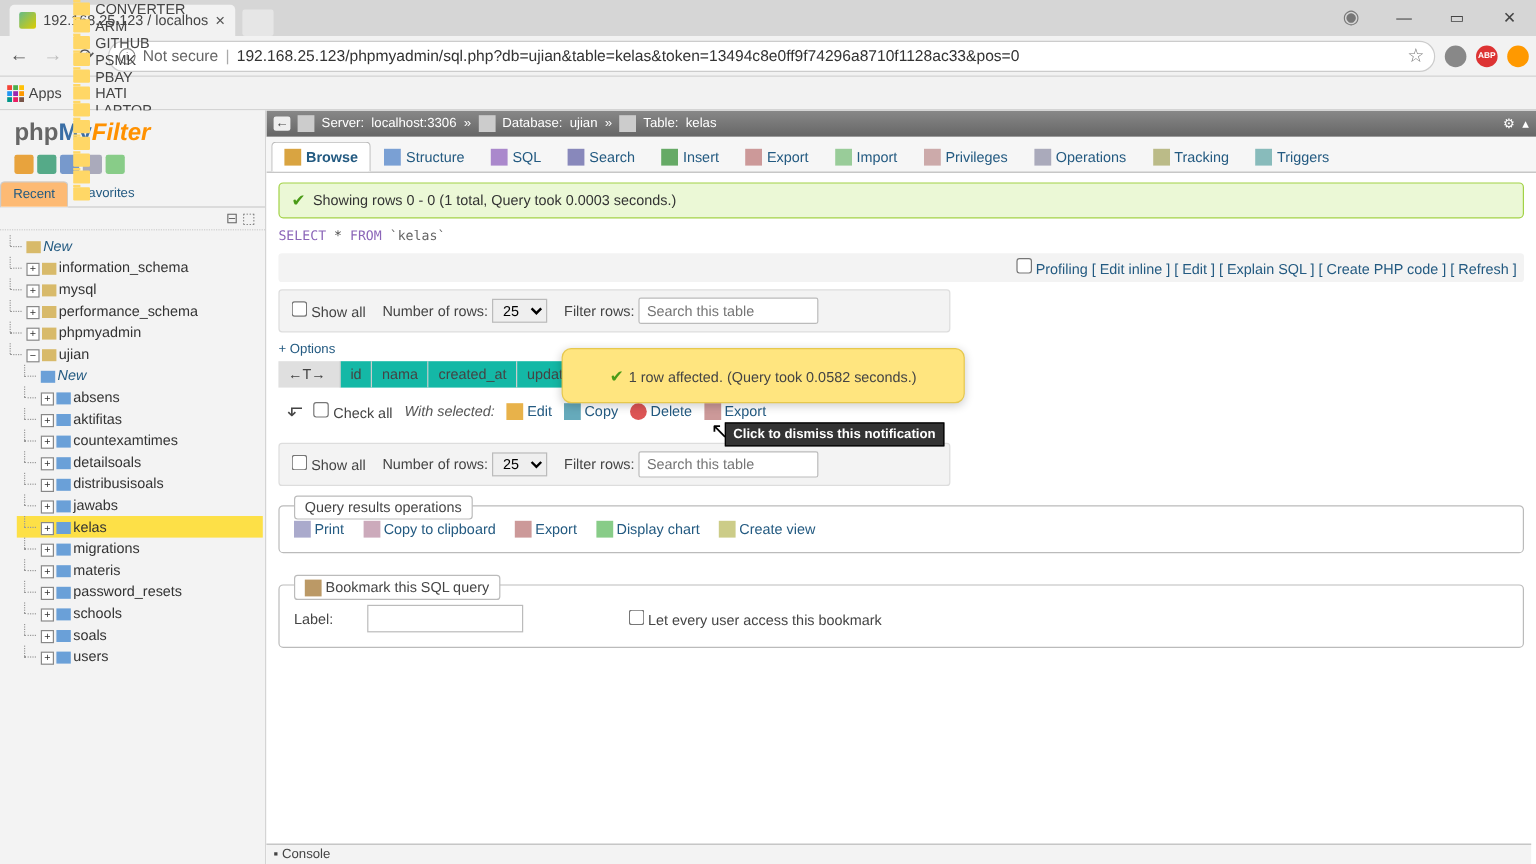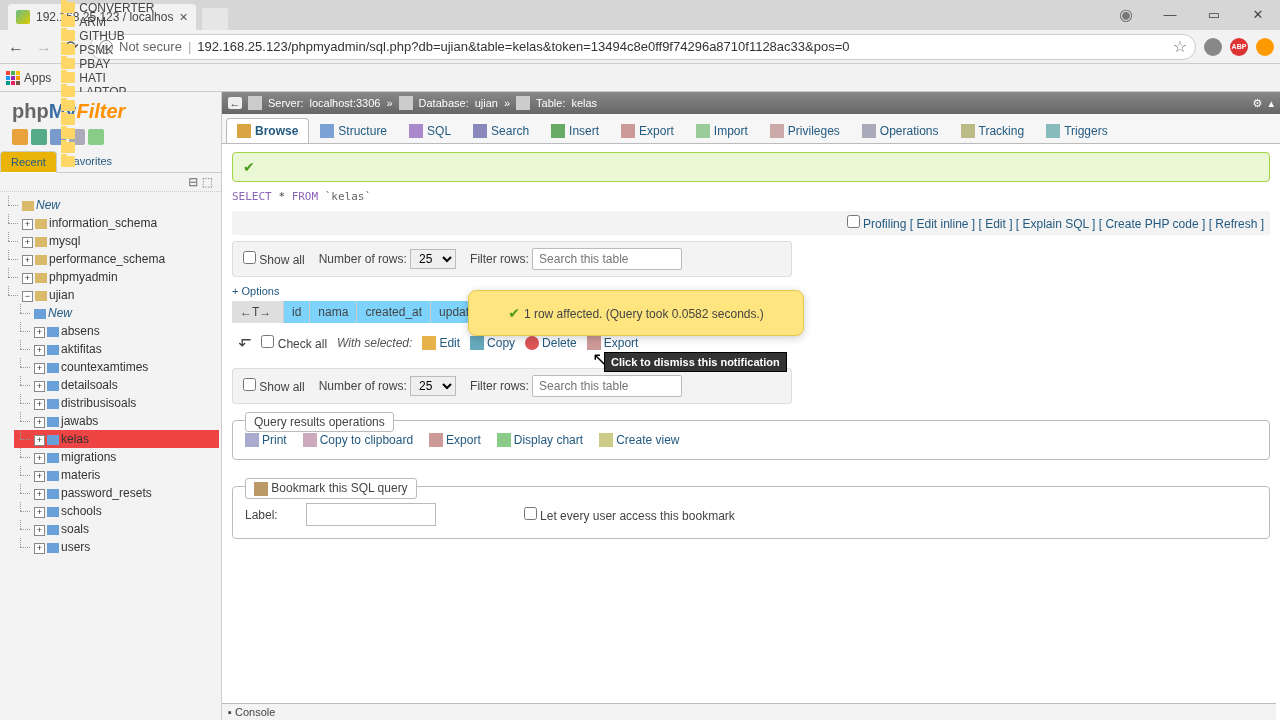--- a/index.html
+++ b/index.html
@@ -50,32 +50,32 @@
 
 .sidebar { width: 222px; background: #f3f3f3; border-right: 1px solid #ccc; overflow: hidden; }
 .logo { padding: 8px 12px 4px; }
 .logo .php { color: #666; font-size: 20px; font-weight: bold; }
 .logo .my { color: #3a6ea5; font-size: 20px; font-weight: bold; }
 .logo .admin { color: #ff9100; font-size: 20px; font-weight: bold; font-style: italic; }
 .logo-icons { padding: 2px 12px 6px; display: flex; gap: 3px; }
 .logo-icons span { width: 16px; height: 16px; display: inline-block; background: #ddd; border-radius: 2px; }
 .sidebar-tabs { display: flex; border-bottom: 1px solid #ccc; }
 .sidebar-tabs .stab { padding: 4px 10px; font-size: 11px; color: #235a81; }
-.sidebar-tabs .stab.active { background: #eab308; border: 1px solid #ccc; border-bottom-color: #fff; border-radius: 4px 4px 0 0; margin-bottom: -1px; }
+.sidebar-tabs .stab.active { background: #fdba74; border: 1px solid #ccc; border-bottom-color: #fff; border-radius: 4px 4px 0 0; margin-bottom: -1px; }
 .mini-icons { padding: 2px 8px; text-align: right; font-size: 12px; color: #666; border-bottom: 1px dotted #ccc; }
 
 .tree { padding: 4px 2px; font-size: 12px; color: #333; }
 .tree ul { list-style: none; }
 .tree li { padding: 2px 0 2px 20px; position: relative; white-space: nowrap; }
 .tree li::before { content: ""; position: absolute; left: 6px; top: 0; bottom: 50%; border-left: 1px dotted #999; }
 .tree li::after { content: ""; position: absolute; left: 6px; top: 50%; width: 10px; border-top: 1px dotted #999; }
 .tree .plus { display: inline-block; width: 11px; height: 11px; border: 1px solid #888; background: #fff; text-align: center; line-height: 9px; font-size: 9px; margin-right: 2px; }
 .tree .dbicon { display: inline-block; width: 12px; height: 10px; background: #d8ba6a; margin-right: 2px; vertical-align: middle; }
 .tree .tblicon { display: inline-block; width: 12px; height: 10px; background: #6aa0d8; margin-right: 2px; vertical-align: middle; }
-.tree .active { background: #ef4444; }
+.tree .active { background: #fde047; }
 .tree .new { color: #235a81; font-style: italic; }
 
 
 .main { flex: 1; position: relative; background: #fff; overflow: hidden; }
 .breadcrumb { background: #888; background: linear-gradient(#888, #666); color: #fff; height: 22px; display: flex; align-items: center; padding: 0 6px; font-size: 11px; gap: 6px; }
 .breadcrumb .collapse { background: #eee; color: #444; width: 14px; text-align: center; border-radius: 2px; }
 .breadcrumb a { color: #fff; }
 .breadcrumb .gear { margin-left: auto; }
 
 .tabs { display: flex; background: #f6f6f6; border-bottom: 1px solid #bbb; padding: 4px 4px 0; gap: 0; }
@@ -92,21 +92,21 @@
 
 .actions-bar { text-align: right; padding: 4px 0 8px; font-size: 12px; color: #235a81; background: #f3f3f3; padding: 4px 6px; border-radius: 3px; margin: 6px 0; }
 .actions-bar a { color: #235a81; }
 
 .filter-row { background: #f3f3f3; border: 1px solid #ddd; border-radius: 3px; padding: 6px 10px; display: flex; align-items: center; gap: 14px; font-size: 12px; margin: 6px 0; width: 560px; }
 .filter-row input[type=text] { border: 1px solid #bbb; padding: 3px 6px; width: 150px; font-size: 12px; border-radius: 2px; color: #999; }
 .filter-row select { border: 1px solid #bbb; padding: 1px 4px; font-size: 12px; width: 46px; }
 
 .options { color: #235a81; font-size: 11px; padding: 2px 0; }
 .table-header { display: flex; gap: 0; font-size: 12px; margin-top: 2px; }
-.table-header .th { background: #7dd3fc; padding: 4px 8px; border-right: 1px solid #ccc; }
+.table-header .th { background: #14b8a6; padding: 4px 8px; border-right: 1px solid #ccc; }
 .table-header .th.first { width: 52px; background: #dfdfdf; }
 
 .checkall-row { display: flex; align-items: center; gap: 10px; padding: 10px 6px; font-size: 12px; }
 .checkall-row .arrow { font-size: 16px; transform: rotate(90deg); display: inline-block; }
 .checkall-row .ws { font-style: italic; color: #555; }
 .checkall-row a { color: #235a81; display: flex; align-items: center; gap: 3px; }
 
 .fieldset { border: 1px solid #bbb; border-radius: 4px; margin: 16px 0 0; padding: 12px; font-size: 12px; position: relative; }
 .fieldset .legend { position: absolute; top: -9px; left: 12px; background: #fff; border: 1px solid #bbb; border-radius: 3px; padding: 2px 8px; font-size: 12px; }
 .fieldset .ops { display: flex; gap: 16px; }
@@ -355,20 +355,21 @@
         </div>
         <div class="ptab">
           <span class="micon i-trig"></span>
           <span>Triggers</span>
         </div>
       </div>
 
     <div class="content">
       <div class="success-bar">
         <span class="check">✔</span>
+        <span>Showing rows 0 - 0 (1 total, Query took 0.0003 seconds.)</span>
       </div>
       <div class="sql">
         <span class="kw">SELECT</span> <span>*</span> <span class="kw">FROM</span> <span class="tbl">`kelas`</span>
       </div>
       <div class="actions-bar">
         <input type="checkbox" style=""> <span>Profiling</span>
         [ <a>Edit inline</a> ]
         [ <a>Edit</a> ]
         [ <a>Explain SQL</a> ]
         [ <a>Create PHP code</a> ]

